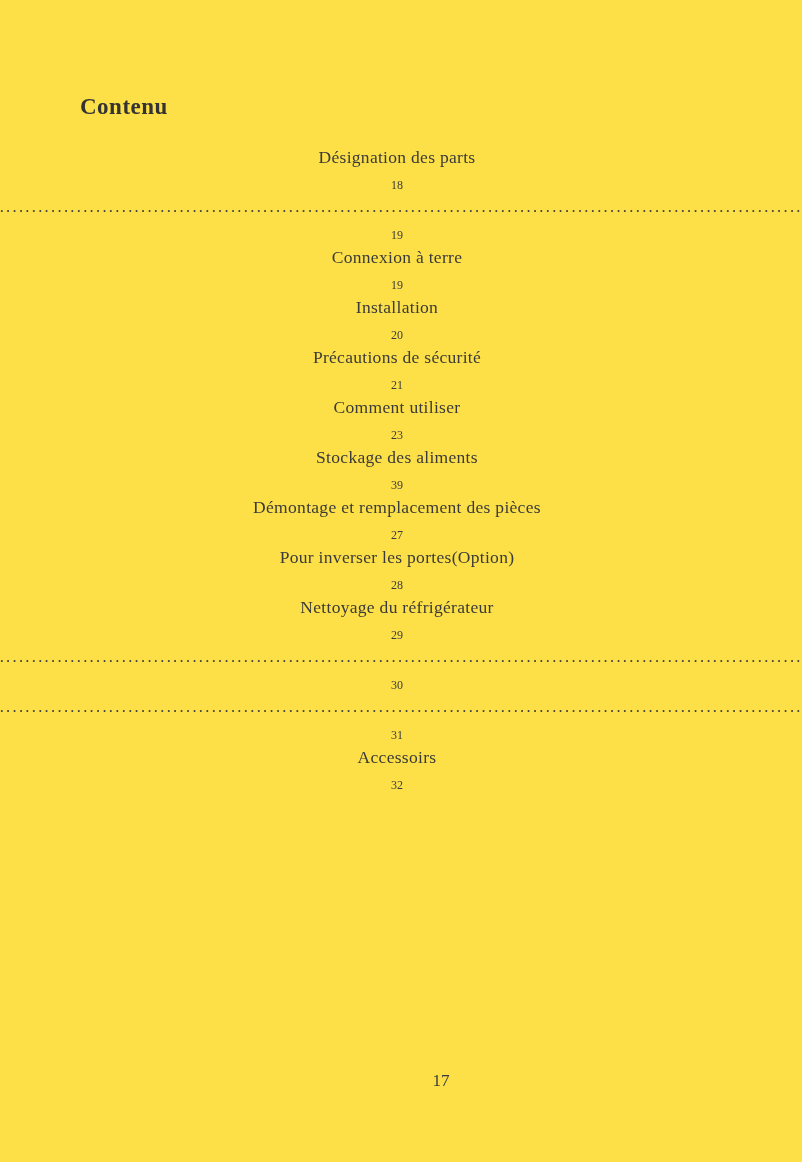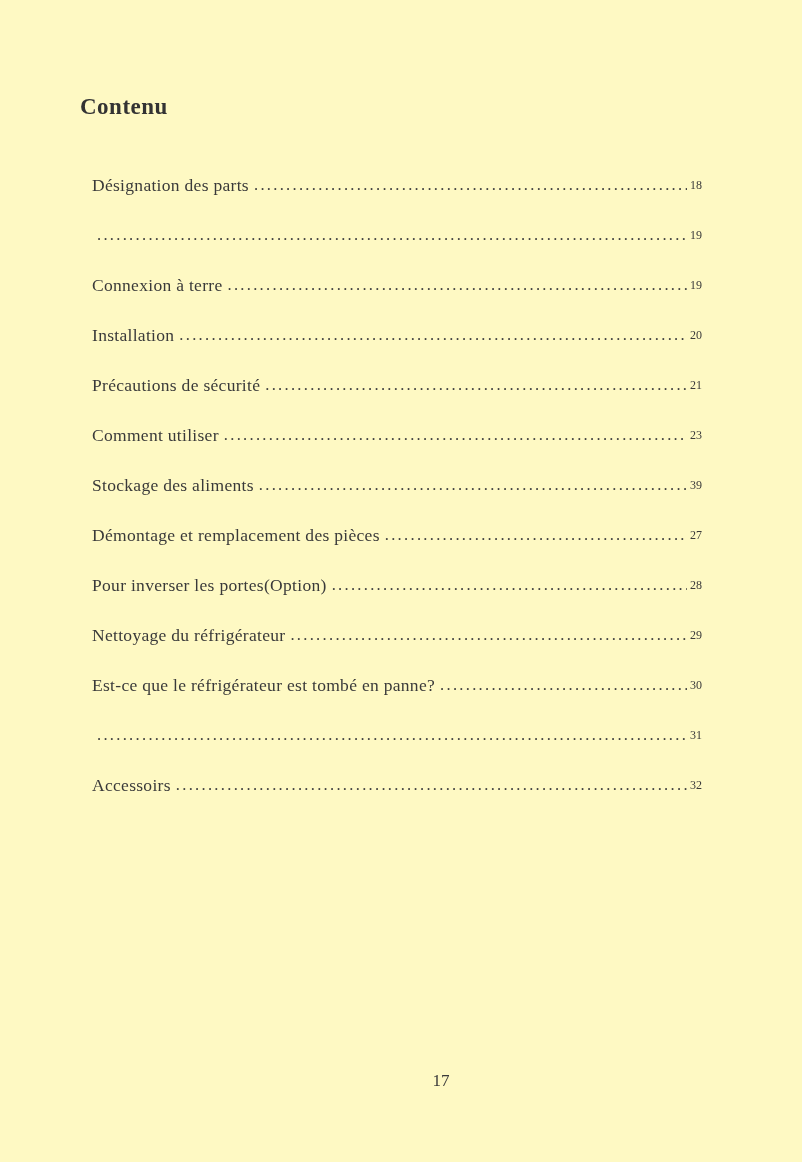--- a/index.html
+++ b/index.html
@@ -11,44 +11,45 @@
     width: 802px;
     height: 1162px;
     position: relative;
     font-family: "Liberation Serif", "DejaVu Serif", serif;
     color: #3a3a3a;
     overflow: hidden;
   }
   .page {
     position: absolute;
     inset: 0;
-    background: #fef9c3;
+    background: #fde047;
   }
   .heading {
     position: absolute;
     left: 80px;
     top: 94px;
     margin: 0;
     font-size: 23px;
     font-weight: bold;
     letter-spacing: 0.5px;
     color: #333333;
   }
   .toc {
     position: absolute;
     left: 92px;
     top: 146px;
     width: 610px;
   }
   .toc-row {
     display: flex;
-    align-items: flex-end;
+    align-items: center;
     height: 50px;
     font-size: 17.5px;
     line-height: 22px;
+    flex-direction: column;
   }
   .toc-title {
     white-space: nowrap;
     letter-spacing: 0.3px;
   }
   .toc-dots {
     flex: 1 1 auto;
     overflow: hidden;
     white-space: nowrap;
     letter-spacing: 2.3px;
@@ -133,21 +134,20 @@
       <span class="toc-page">28</span>
     </div>
 
     <div class="toc-row">
       <span class="toc-title">Nettoyage du réfrigérateur</span>
       <span class="toc-dots" aria-hidden="true">........................................................................................................................................................................................................</span>
       <span class="toc-page">29</span>
     </div>
 
     <div class="toc-row">
-      <span class="toc-title">Est-ce que le réfrigérateur est tombé en panne?</span>
       <span class="toc-dots" aria-hidden="true">........................................................................................................................................................................................................</span>
       <span class="toc-page">30</span>
     </div>
 
     <div class="toc-row">
       <span class="toc-dots" aria-hidden="true">........................................................................................................................................................................................................</span>
       <span class="toc-page">31</span>
     </div>
 
     <div class="toc-row">

